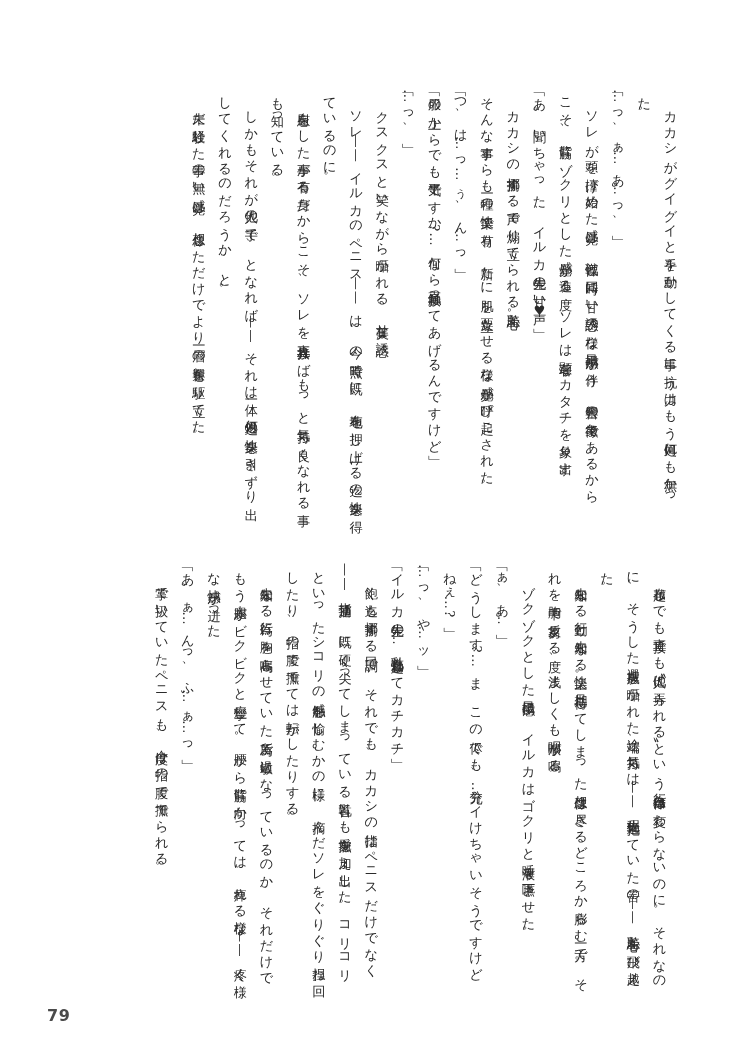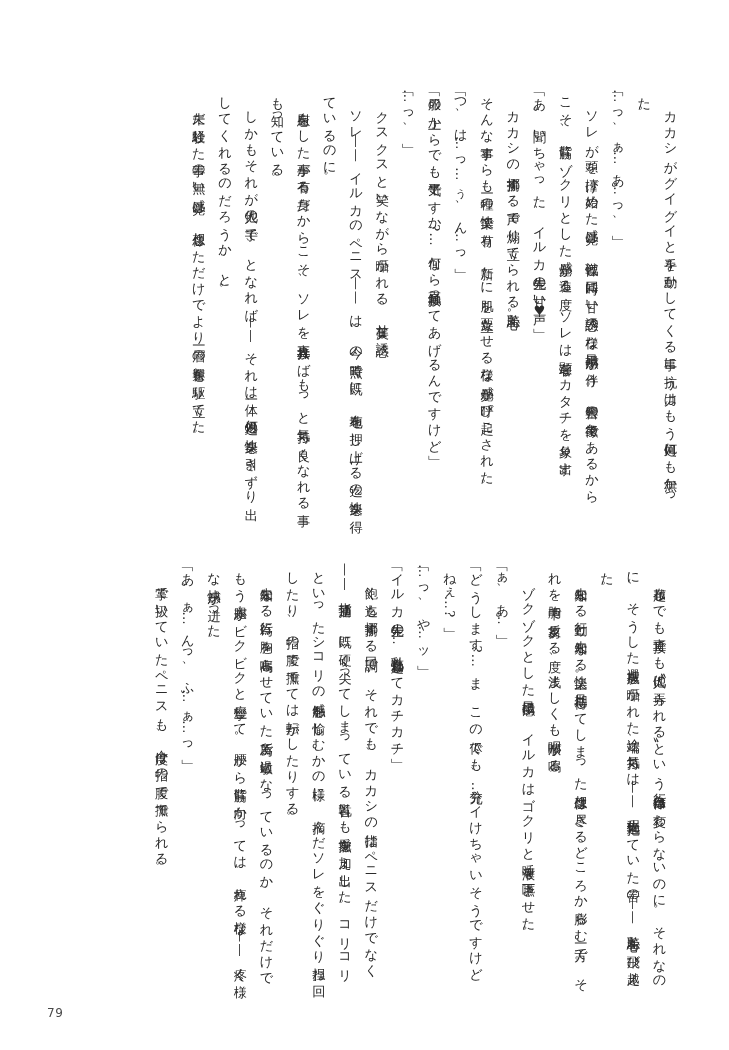--- a/index.html
+++ b/index.html
@@ -43,23 +43,24 @@
   .lower-block {
     top: 563px;
     right: 57px;
     height: 424px;
   }
   .page-number {
     position: absolute;
     left: 47px;
     top: 1006px;
     font-family: "DejaVu Sans", sans-serif;
-    font-size: 12px;
+    font-size: 16px;
     color: #4a4a4a;
     letter-spacing: 0.5px;
+    font-weight: bold;
   }
 </style>
 </head>
 <body style="background: rgb(255, 255, 255);">
 
 <div class="page">
 
   <div class="text-block upper-block" style="color: rgb(43, 43, 43);">
       <p class="para indent">カカシがグイグイと手を動かしてくる事に抗う力はもう何処にも無かった。</p>
       <p class="para">「…っ、ぁ…あ…っ、」</p>

